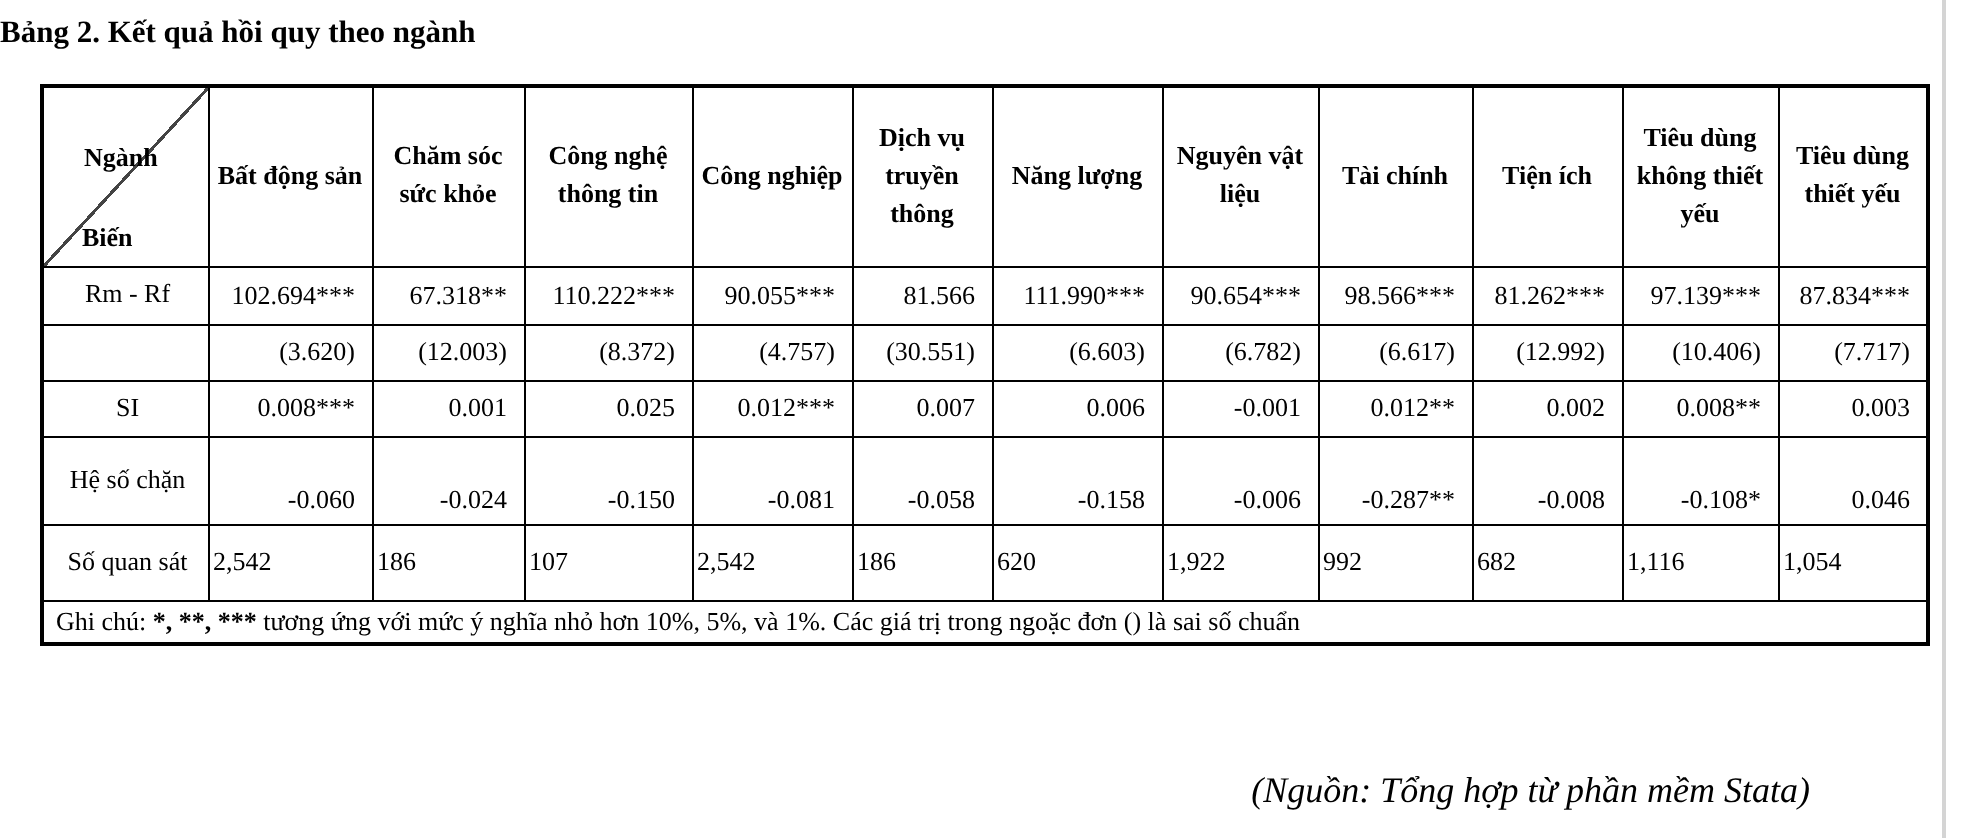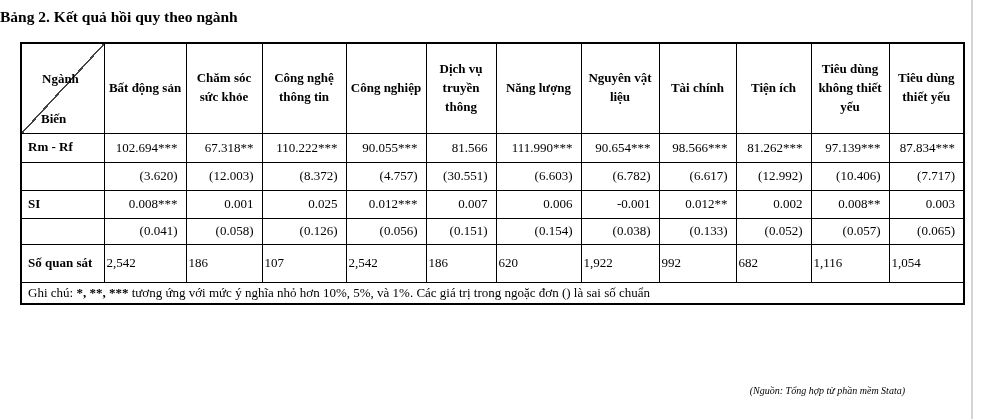--- a/index.html
+++ b/index.html
@@ -25,35 +25,35 @@
   }
   td.corner{position:relative;padding:15px;
     background-image:linear-gradient(to bottom right,
       transparent calc(50% - 0.8px),
       #444 calc(50% - 0.8px),
       #444 calc(50% + 0.8px),
       transparent calc(50% + 0.8px));
   }
   .corner-top{position:absolute;top:27px;left:20px;font-weight:bold;font-size:13px;}
   .corner-bottom{position:absolute;bottom:6px;left:6px;font-weight:bold;font-size:13px;margin-left:13px;}
-  td.rowlabel{font-weight:bold;text-align:left;padding:1px 4px 1px 6px;line-height:1.4;}
+  td.rowlabel{font-weight:normal;text-align:center;padding:1px 4px 1px 6px;line-height:1.4;}
   td.num{text-align:right;padding:0 8px 0 2px;}
   td.center{text-align:left;padding:0 2px;}
   tr.row-h1{height:29px;}
   tr.row-h2{height:28px;}
   tr.row-tall{height:44px;}
   tr.row-se3{height:26px;}
   tr.row-obs{height:38px;margin-top:23px;}
   tr.row-tall td.num{vertical-align:bottom;padding-bottom:4px;}
   tr.row-note{height:15px;}
   td.note{padding:2px 6px;text-align:left;font-size:13px;}
   .note-stars{font-weight:bold;}
   .source{
     position:absolute;top:385px;right:77px;
-    font-style:italic;font-size:10px;
+    font-style:italic;font-size:18px;
   }
   .page-edge{
     position:absolute;left:971px;top:0;width:2px;height:419px;background:#d4d4d4;
   }
 </style>
 </head>
 <body>
 
 <div class="title">Bảng 2. Kết quả hồi quy theo ngành</div>
 
@@ -130,35 +130,35 @@
     <td class="num">0.007</td>
     <td class="num">0.006</td>
     <td class="num">-0.001</td>
     <td class="num">0.012**</td>
     <td class="num">0.002</td>
     <td class="num">0.008**</td>
     <td class="num">0.003</td>
   </tr>
 
 
+  <tr class="row-tall">
+    <td class="rowlabel">Hệ số chặn</td>
+    <td class="num">-0.060</td>
+    <td class="num">-0.024</td>
+    <td class="num">-0.150</td>
+    <td class="num">-0.081</td>
+    <td class="num">-0.058</td>
+    <td class="num">-0.158</td>
+    <td class="num">-0.006</td>
+    <td class="num">-0.287**</td>
+    <td class="num">-0.008</td>
+    <td class="num">-0.108*</td>
+    <td class="num">0.046</td>
+  </tr>
 
-  <tr class="row-se3">
-    <td class="rowlabel"></td>
-    <td class="num">(0.041)</td>
-    <td class="num">(0.058)</td>
-    <td class="num">(0.126)</td>
-    <td class="num">(0.056)</td>
-    <td class="num">(0.151)</td>
-    <td class="num">(0.154)</td>
-    <td class="num">(0.038)</td>
-    <td class="num">(0.133)</td>
-    <td class="num">(0.052)</td>
-    <td class="num">(0.057)</td>
-    <td class="num">(0.065)</td>
-  </tr>
 
   <tr class="row-obs">
     <td class="rowlabel">Số quan sát</td>
     <td class="center">2,542</td>
     <td class="center">186</td>
     <td class="center">107</td>
     <td class="center">2,542</td>
     <td class="center">186</td>
     <td class="center">620</td>
     <td class="center">1,922</td>

